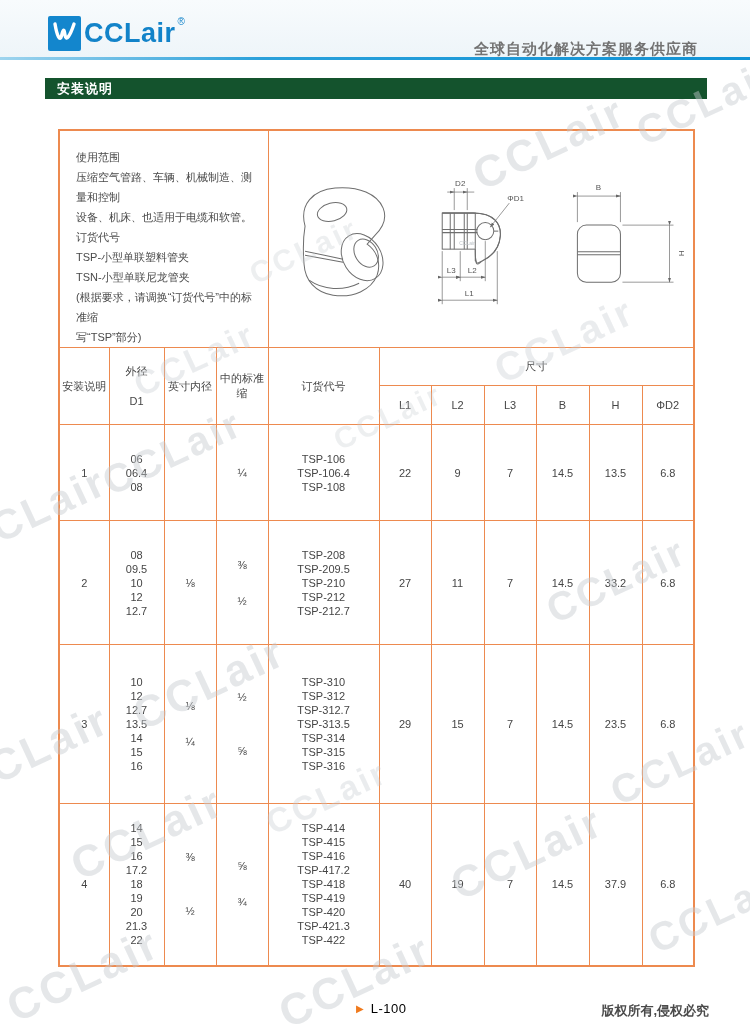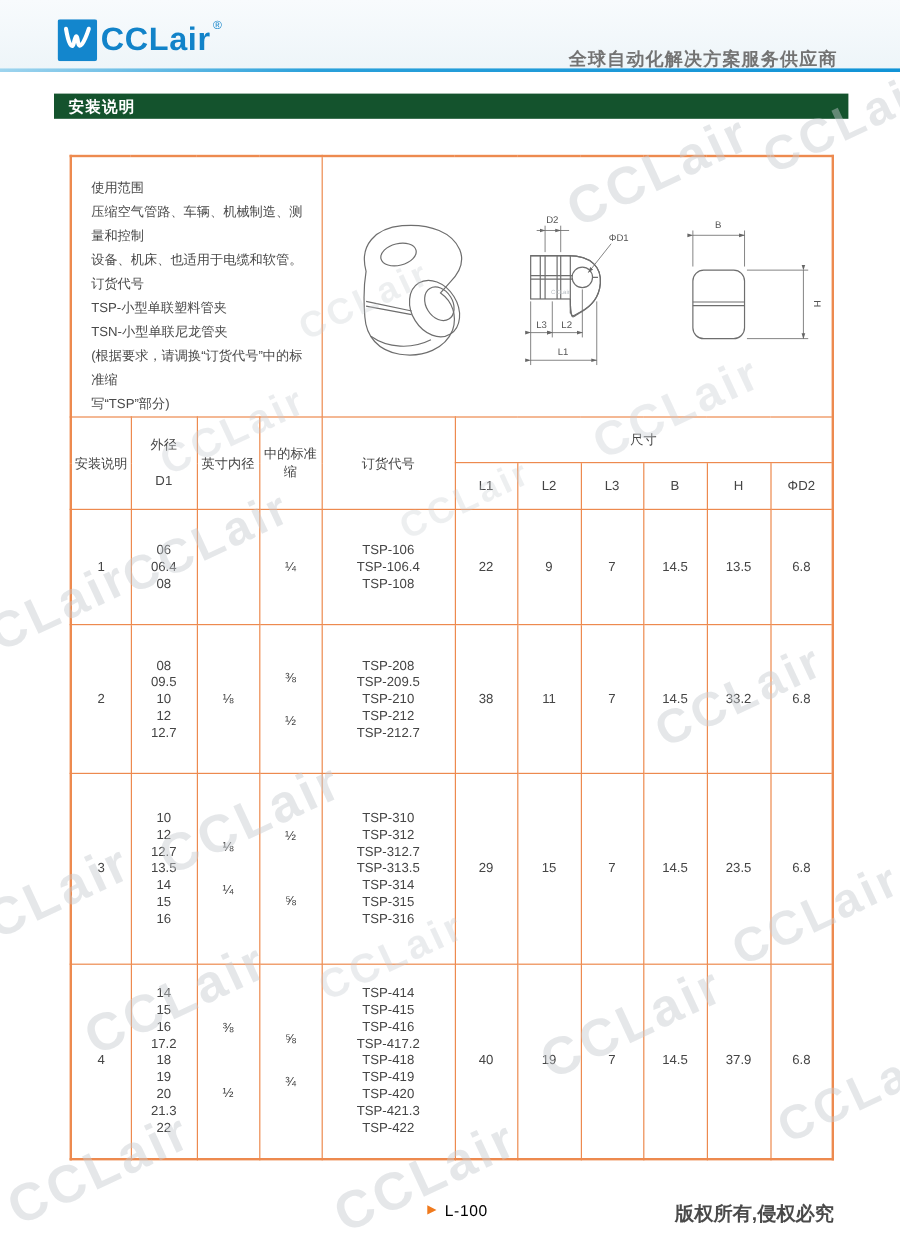--- a/index.html
+++ b/index.html
@@ -57,21 +57,21 @@
 
   
   .draw-svg { display:block; width:100%; height:100%; }
   .draw-svg text { font-size:8px; fill:#555; font-family:"Liberation Sans","DejaVu Sans",sans-serif; }
   .draw-svg .tiny-wm { font-size:5px; fill:#b9bfc4; }
 
   
   .footer-page { position:absolute; left:356px; top:1001px; display:flex; align-items:center; }
   .footer-tri { color:#f07a1d; font-size:10px; margin-right:7px; }
   .footer-num { font-size:13px; color:#000000; letter-spacing:0.5px; }
-  .footer-copy { position:absolute; right:55px; top:1002px; font-size:16px;
+  .footer-copy { position:absolute; right:41px; top:1002px; font-size:13px;
                  font-weight:bold; color:#4a4a4a; }
 
   
   .wm { position:absolute; font-weight:bold; color:#c6cbd0; opacity:0.45;
         transform:rotate(-25deg); letter-spacing:3px; pointer-events:none;
         white-space:nowrap; z-index:6; }
 </style>
 </head>
 <body>
 
@@ -246,21 +246,21 @@
 12.7</td>
     <td class="frac">⅛</td>
     <td class="frac">⅜
 
 ½</td>
     <td class="multi">TSP-208
 TSP-209.5
 TSP-210
 TSP-212
 TSP-212.7</td>
-    <td>38</td>
+    <td>27</td>
     <td>11</td>
     <td>7</td>
     <td>14.5</td>
     <td>33.2</td>
     <td>6.8</td>
   </tr>
 
   <tr class="r-d3">
     <td>3</td>
     <td class="multi">10

